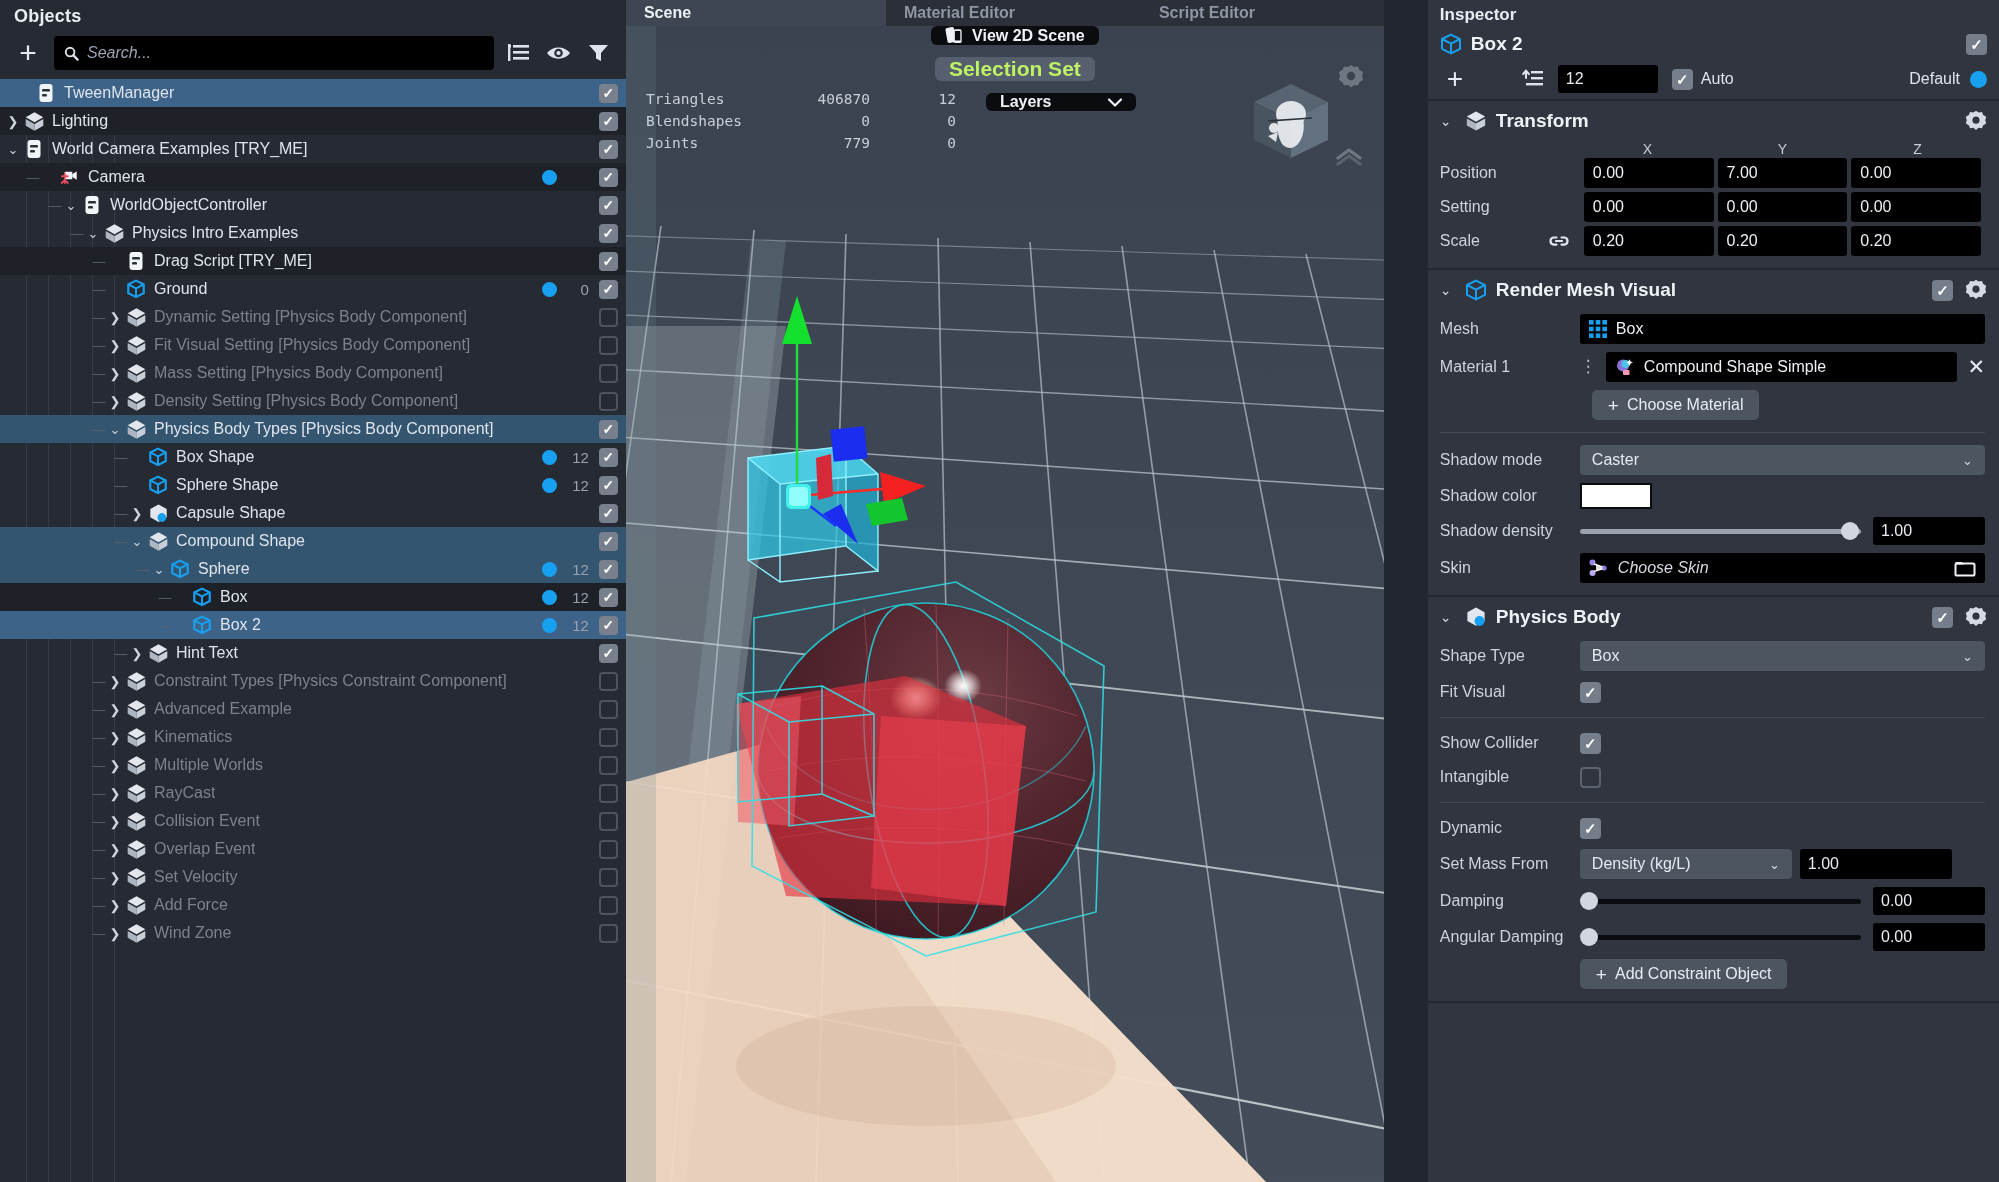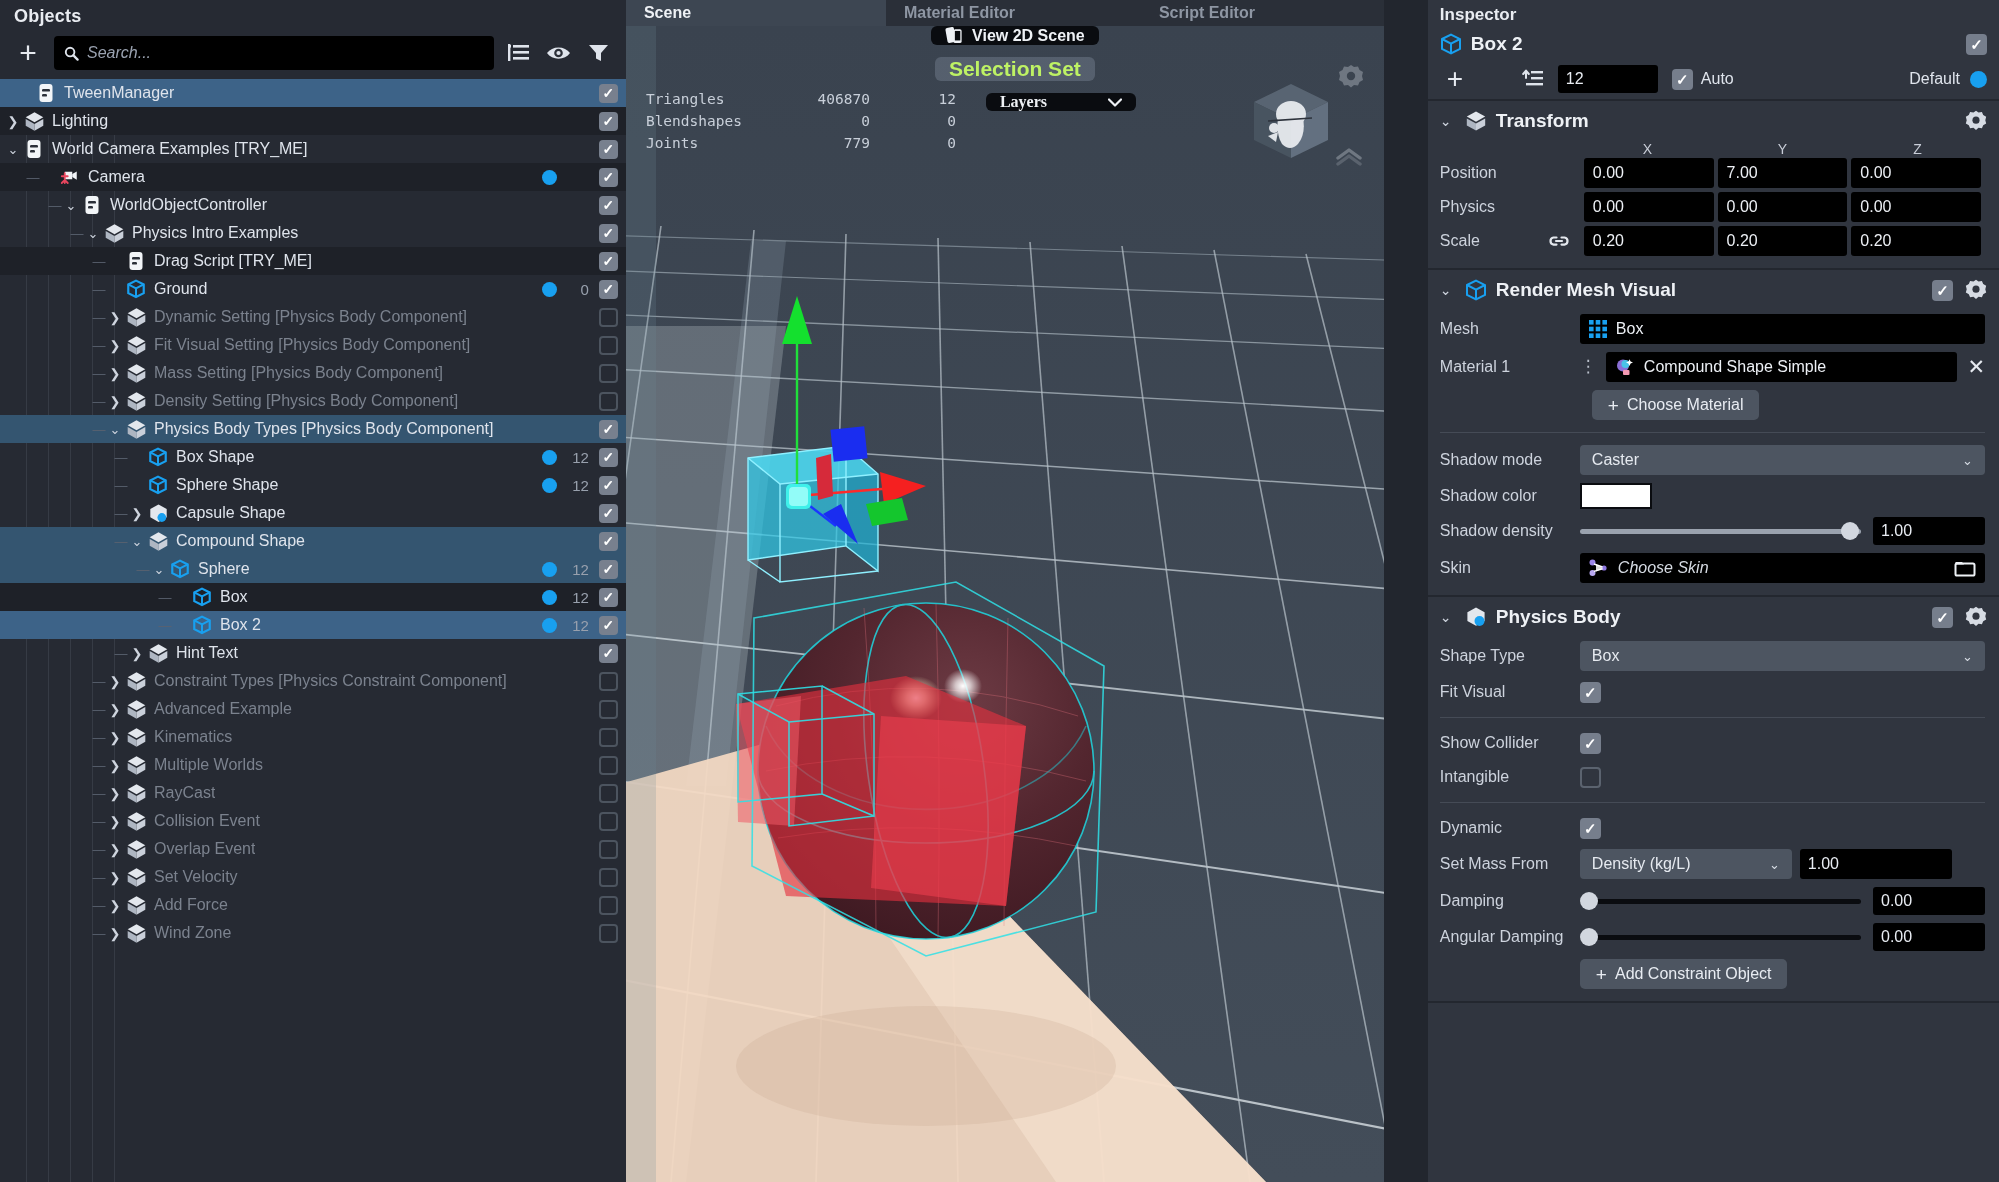--- a/index.html
+++ b/index.html
@@ -120,21 +120,21 @@
   }
   .btn-grey {
     background: rgba(120,130,146,0.45); border-radius: 6px; height: 32px;
     display: flex; align-items: center; padding: 0 14px;
     color: #bef264; font-size: 21px; font-weight: bold; cursor: pointer;
   }
   .btn-layers {
     background: #0a0c10; border-radius: 6px; height: 34px; width: 150px;
     display: flex; align-items: center; justify-content: space-between;
     padding: 0 14px; color: #eef1f5; font-size: 16px; font-weight: bold;
-    cursor: pointer; margin-left: 92px; font-family: Liberation Serif, serif;
+    cursor: pointer; margin-left: 92px;
   }
   .stats {
     position: absolute; left: 20px; top: 62px; z-index: 5;
     font-family: "DejaVu Sans Mono", monospace; font-size: 14.5px; color: #c8cfd9;
   }
   .stats table { border-collapse: collapse; }
   .stats td { padding: 3px 0; }
   .stats td.k { width: 150px; }
   .stats td.v1 { width: 110px; text-align: right; padding-right: 36px; }
   .stats td.v2 { width: 50px; text-align: right; }
@@ -1004,21 +1004,21 @@
         <div class="c">Z</div>
       </div>
 
       <div class="row3">
         <div class="lbl">Position</div>
         <div class="fld">0.00</div>
         <div class="fld">7.00</div>
         <div class="fld">0.00</div>
       </div>
       <div class="row3">
-        <div class="lbl">Physics</div>
+        <div class="lbl">Setting</div>
         <div class="fld">0.00</div>
         <div class="fld">0.00</div>
         <div class="fld">0.00</div>
       </div>
       <div class="row3">
         <div class="lbl link">
           <span>Scale</span>
           <svg width="22" height="18" viewBox="0 0 22 18">
             <path d="M8.5 5.5 L5.5 5.5 A3.6 3.6 0 0 0 5.5 12.6 L8.5 12.6" fill="none" stroke="#e3e7ed" stroke-width="2.2" stroke-linecap="round"></path>
             <path d="M13.5 5.5 L16.5 5.5 A3.6 3.6 0 0 1 16.5 12.6 L13.5 12.6" fill="none" stroke="#e3e7ed" stroke-width="2.2" stroke-linecap="round"></path>

